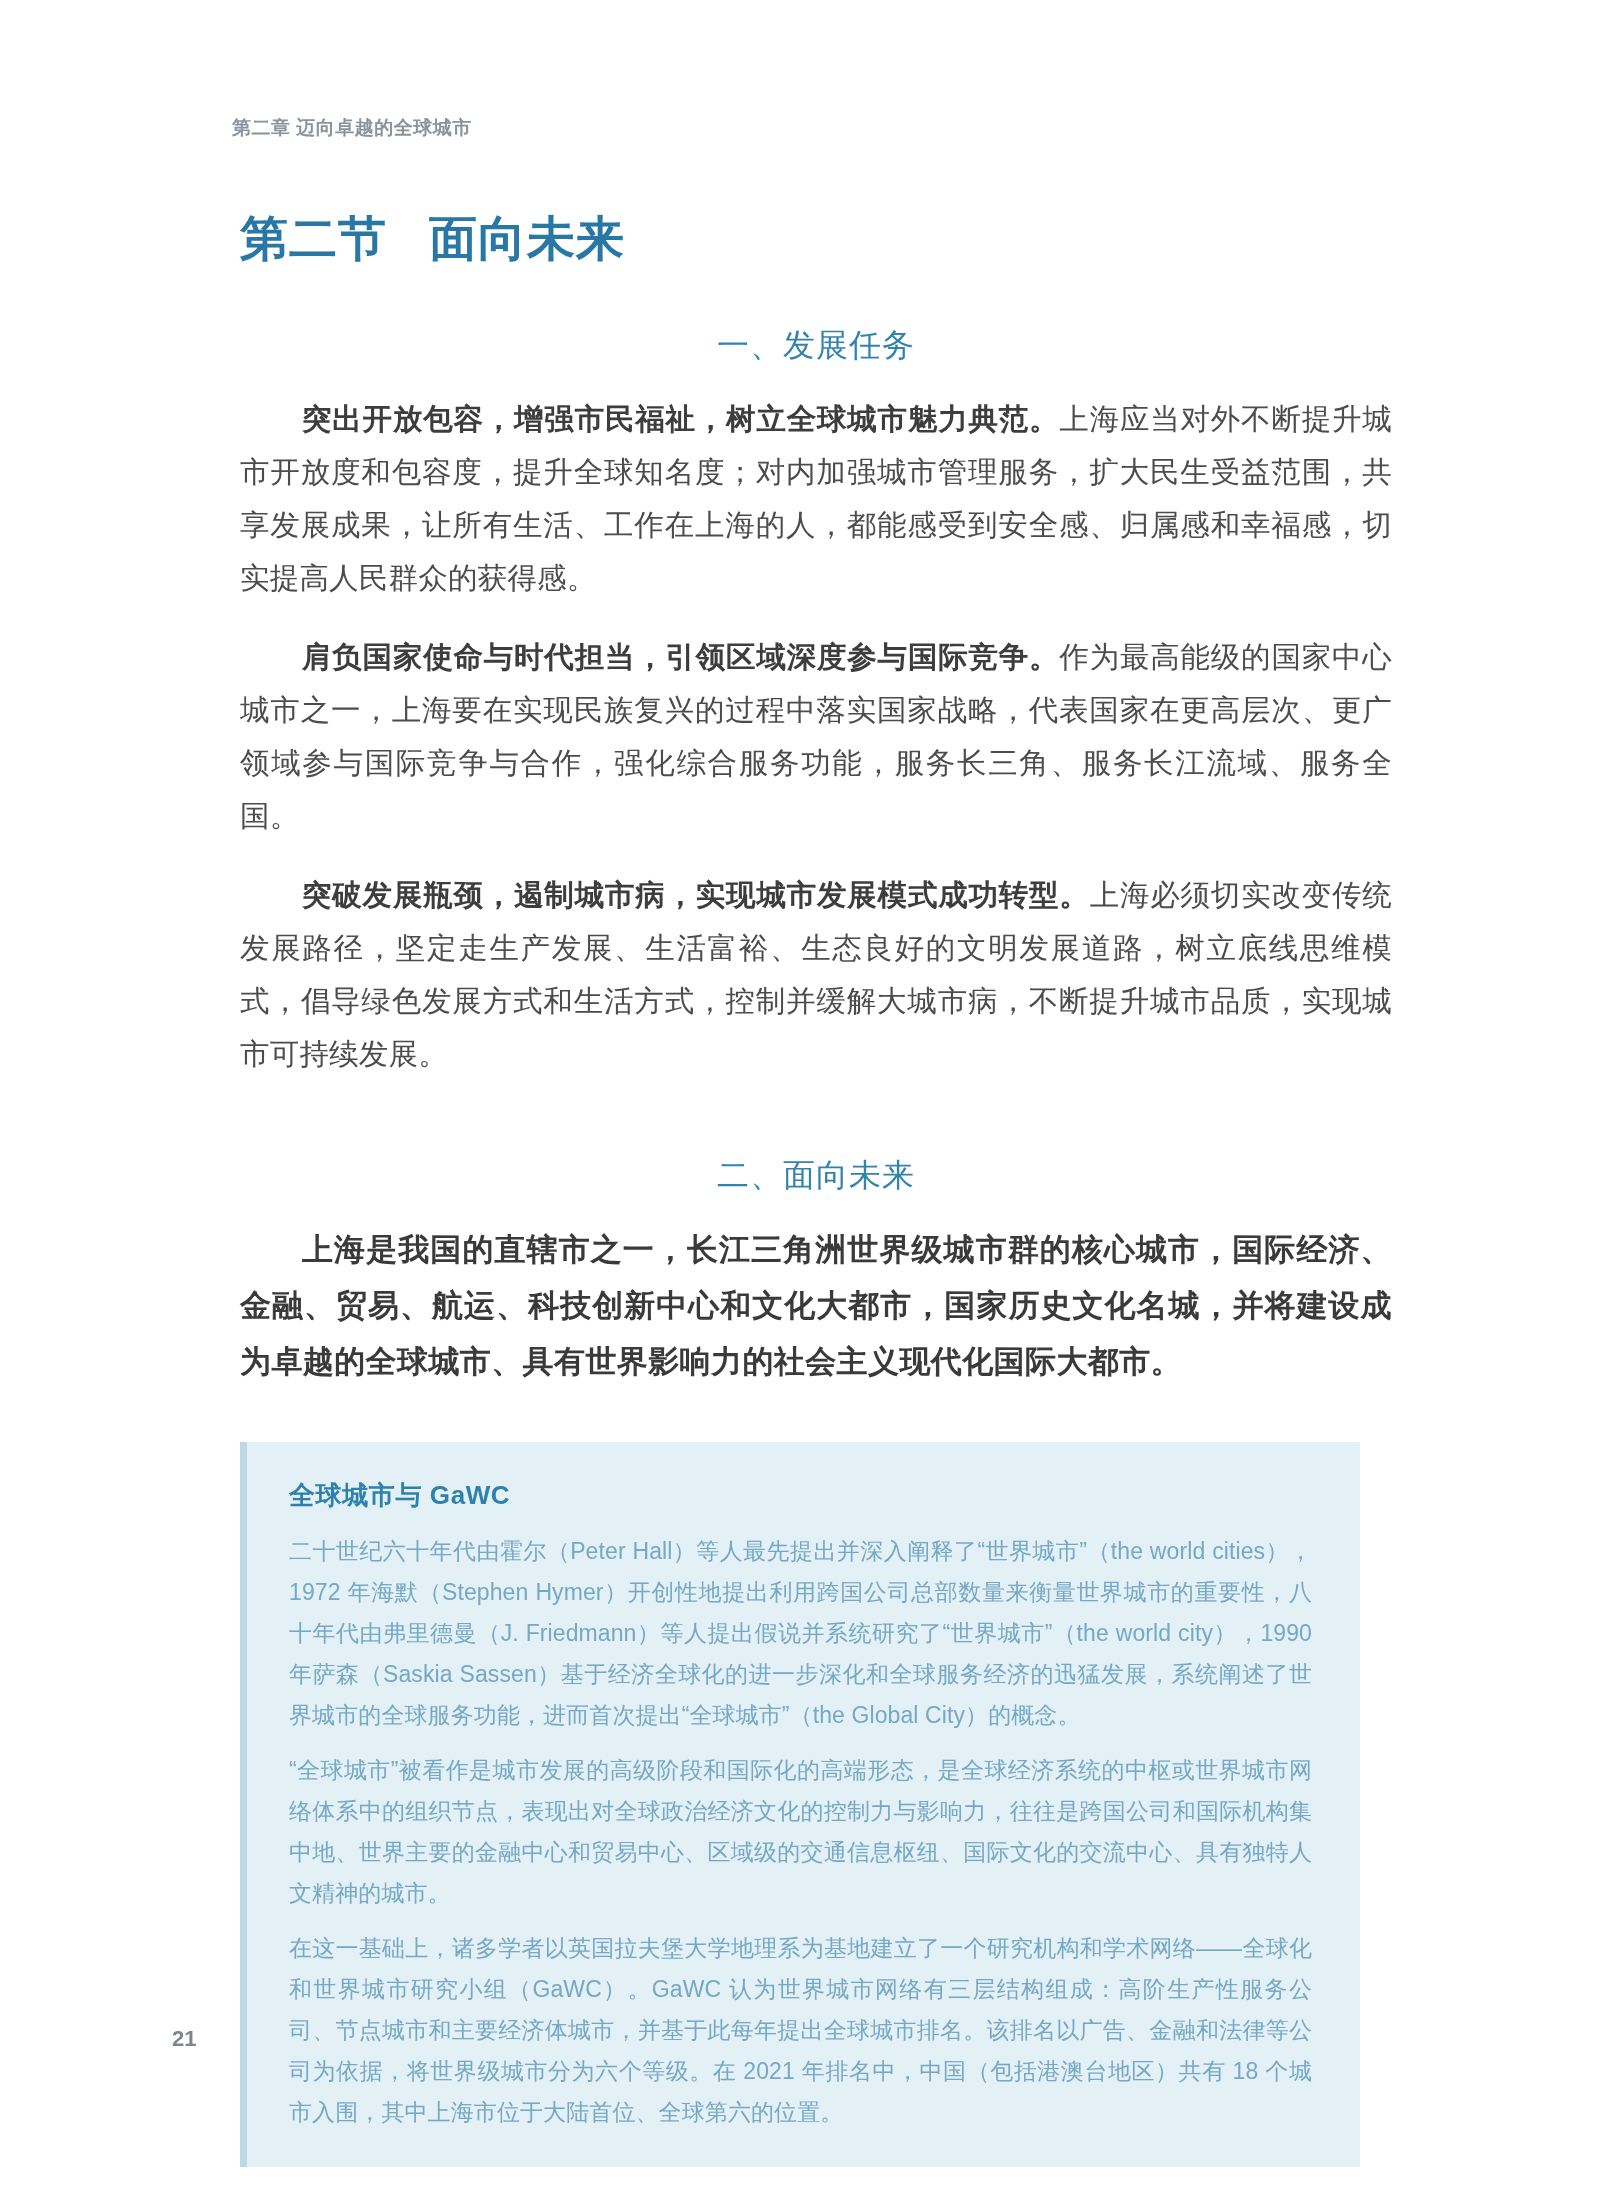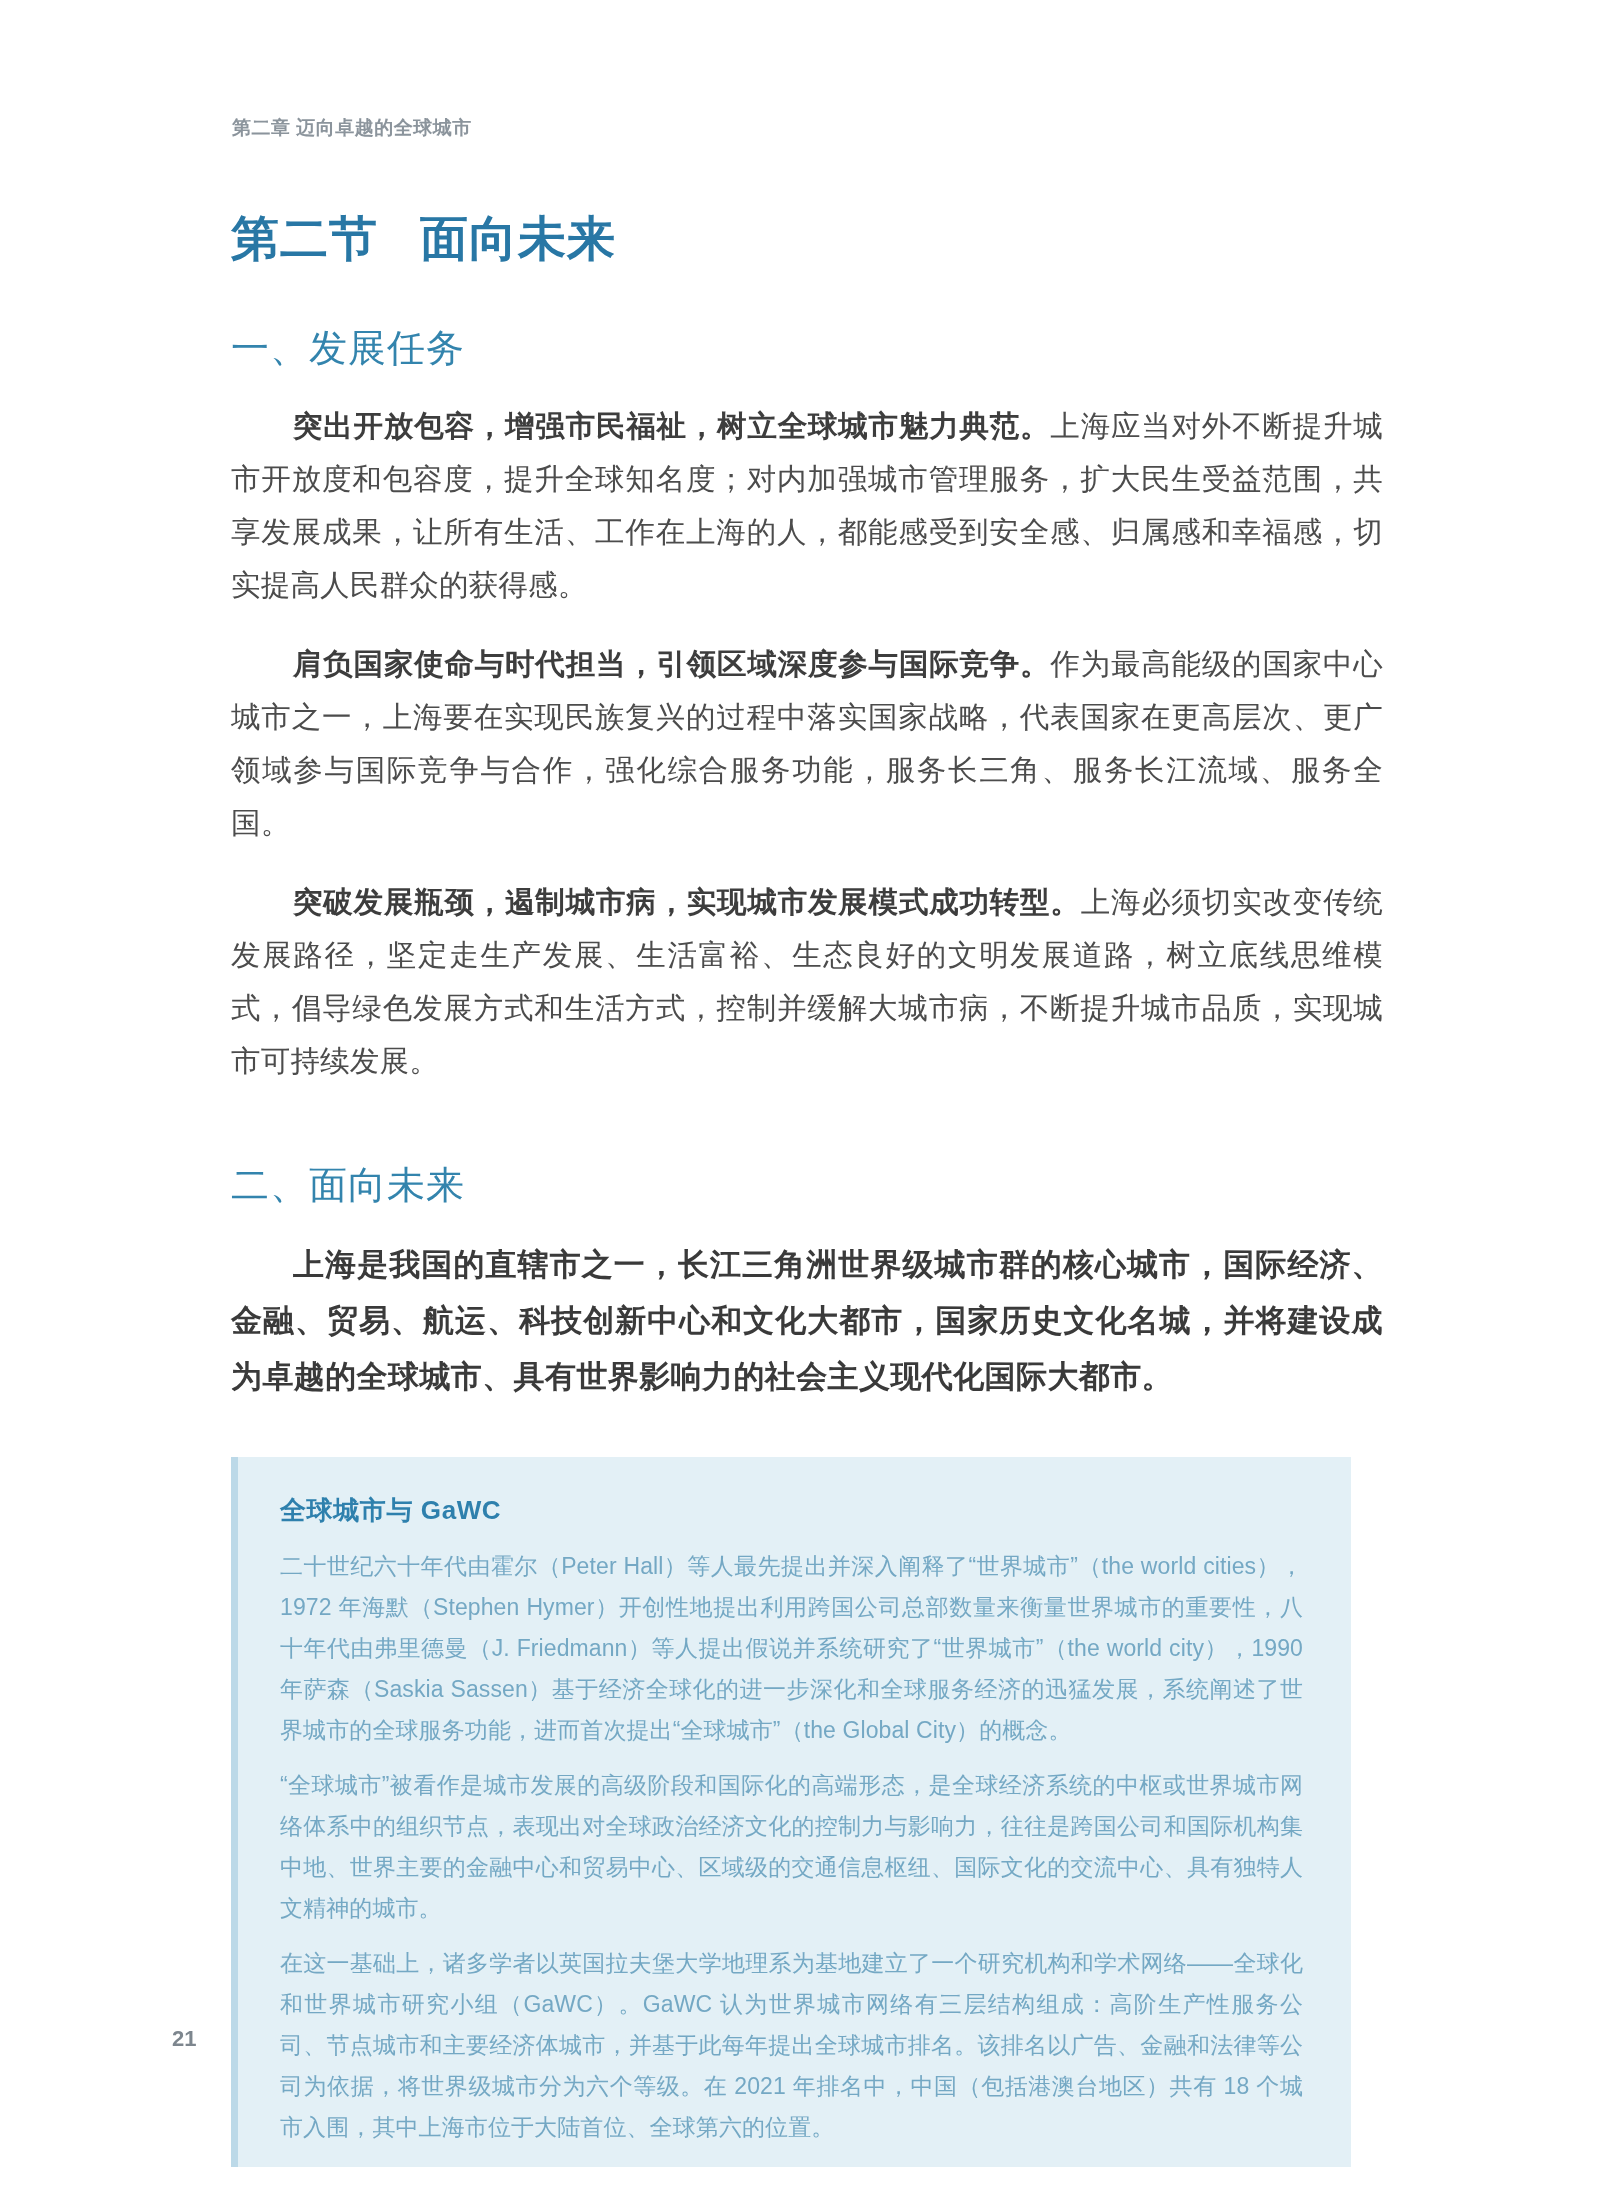--- a/index.html
+++ b/index.html
@@ -31,47 +31,48 @@
     font-size: 19px;
     font-weight: bold;
     letter-spacing: 0.5px;
     color: #8b949c;
     white-space: nowrap;
   }
 
   
   .content {
     position: absolute;
-    left: 231px;
+    left: 240px;
     top: 210px;
     width: 1152px;
   }
 
   
   .section-title {
     font-size: 48px;
     font-weight: bold;
     color: #2877a5;
     letter-spacing: 1px;
     line-height: 1.2;
     margin: 0 0 58px 0;
   }
   .section-title .gap {
     display: inline-block;
     width: 42px;
   }
 
   
   .sub-heading {
-    font-size: 38px;
+    font-size: 32px;
     font-weight: normal;
     color: #3384ad;
     letter-spacing: 1px;
     line-height: 1.2;
     margin: 0 0 28px 0;
+    text-align: center;
   }
   .sub-heading.second {
     margin-top: 76px;
   }
 
   
   p.body {
     font-size: 29.5px;
     line-height: 53px;
     color: #4c4c4c;

